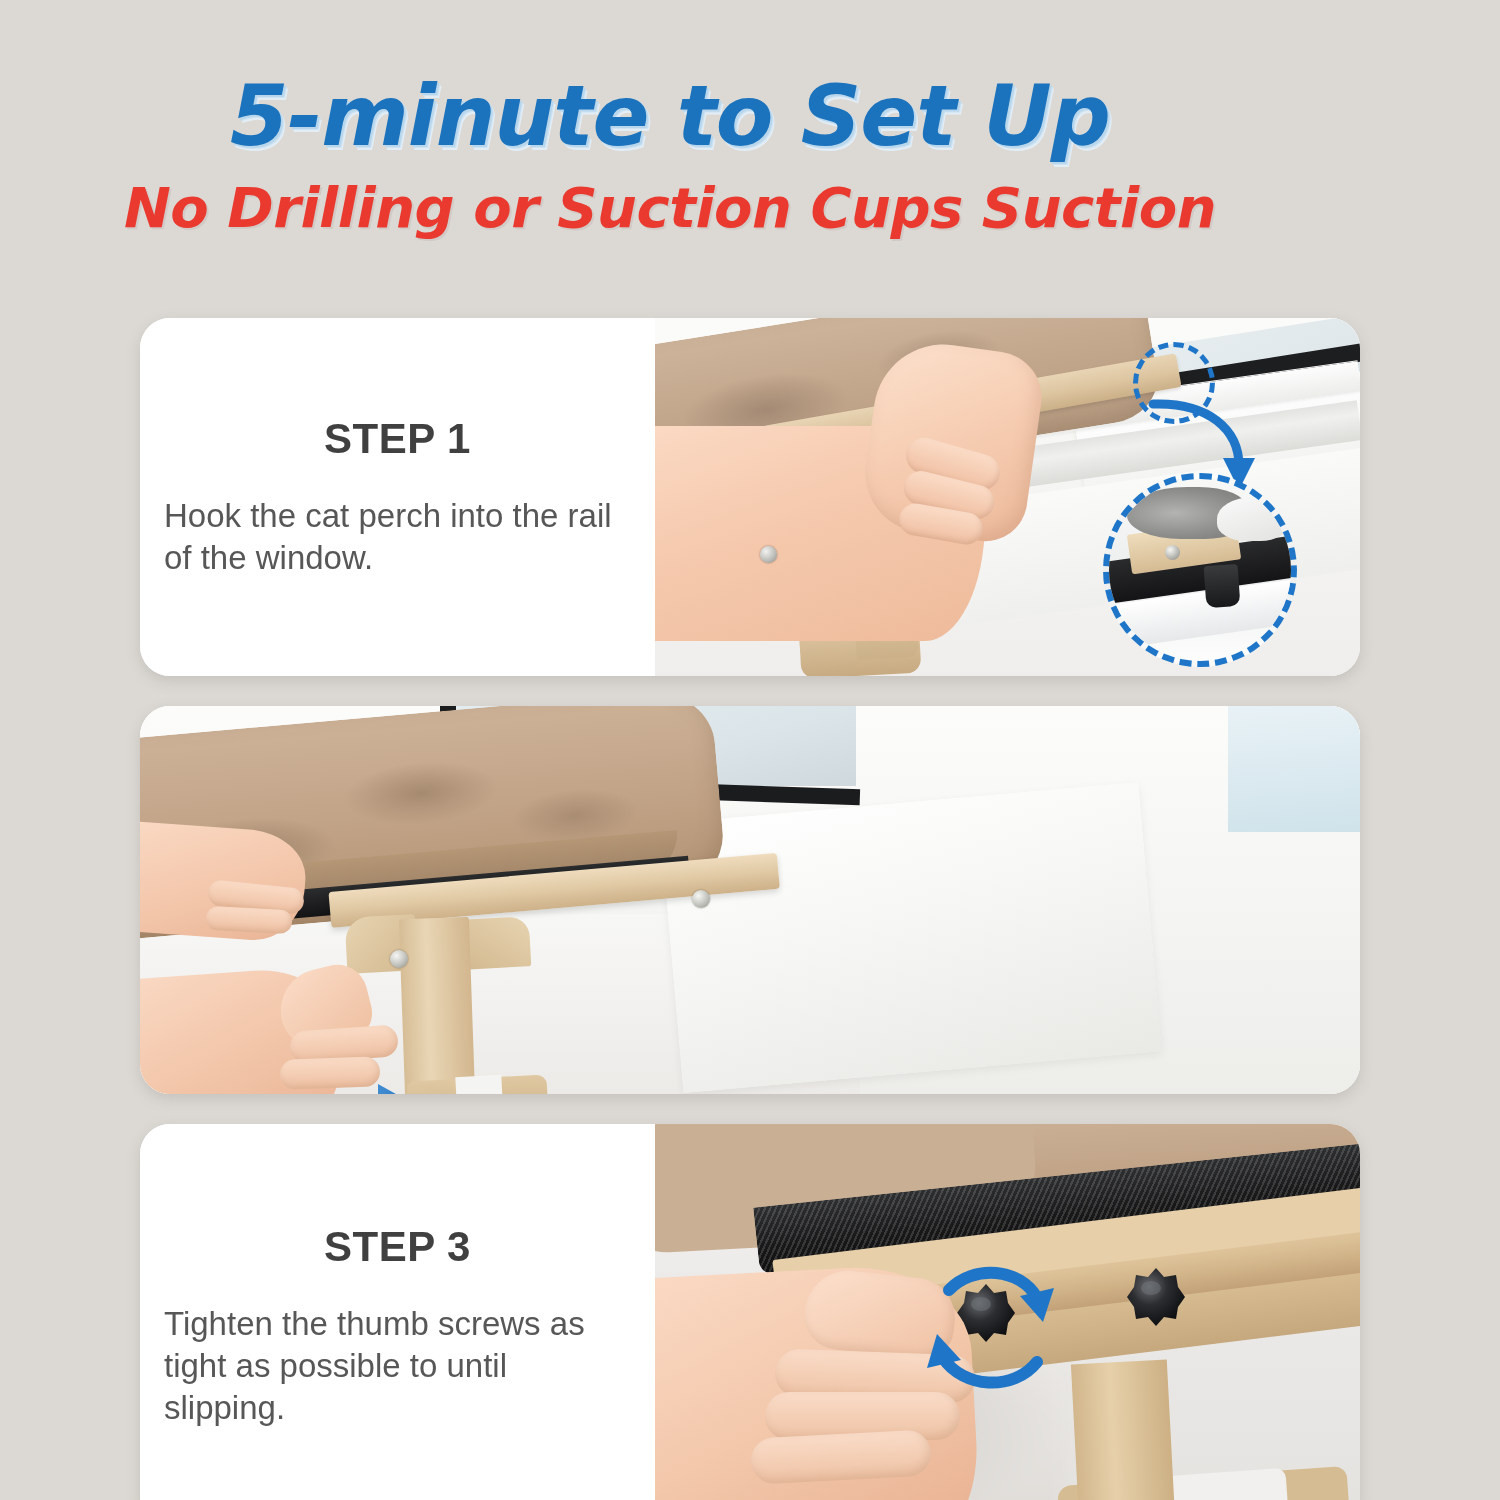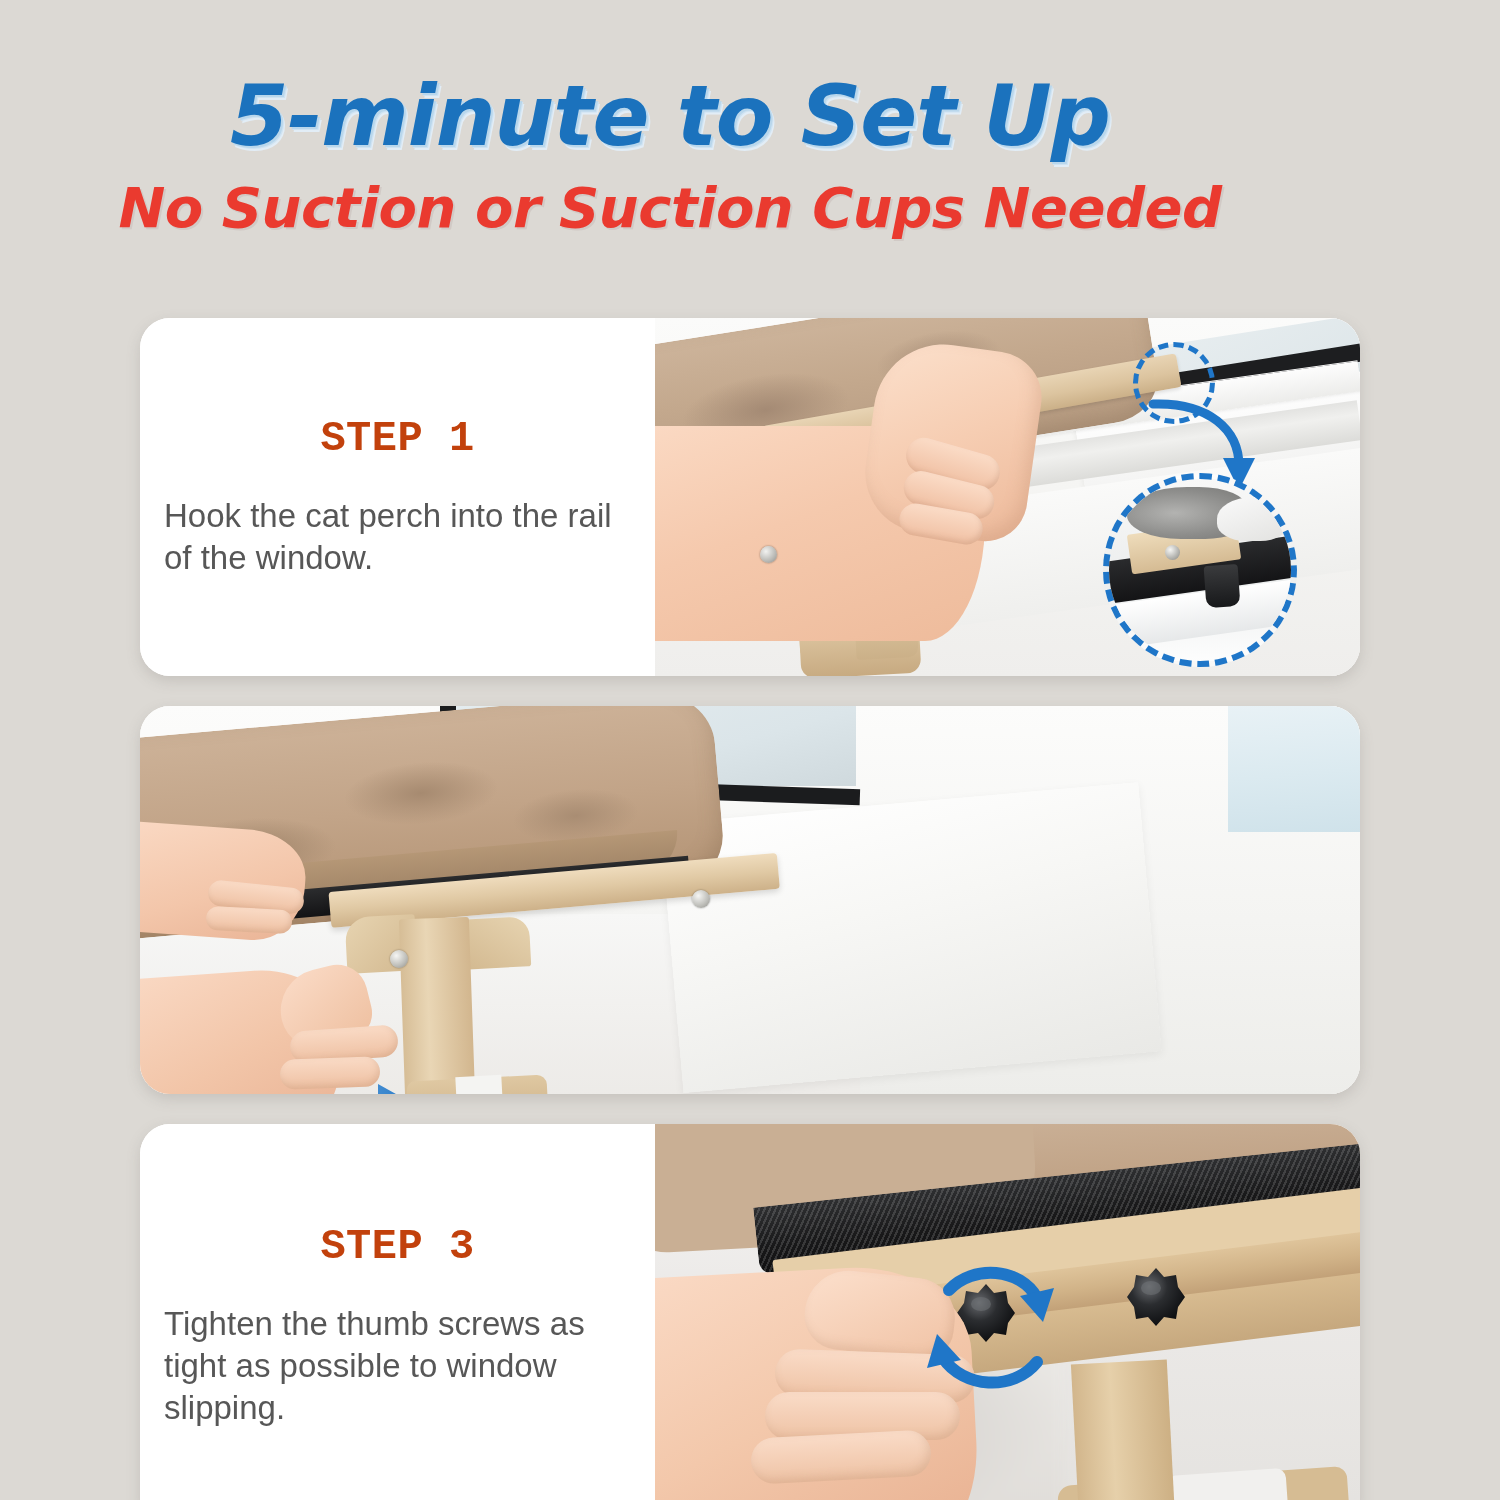--- a/index.html
+++ b/index.html
@@ -75,24 +75,24 @@
     display: flex;
     flex-direction: column;
     align-items: center;
     justify-content: center;
     padding: 0 24px;
     box-sizing: border-box;
     background: #fff;
     z-index: 3;
   }
   .step-title {
-    font-family: Liberation Mono, monospace;
+    font-family: Liberation Sans, sans-serif;
     font-size: 42px;
     font-weight: bold;
-    color: #c2410c;
+    color: #404040;
     letter-spacing: 0.5px;
     margin-bottom: 32px;
   }
   .step-desc {
     font-family: "Liberation Sans", sans-serif;
     font-size: 33px;
     font-weight: normal;
     color: #575757;
     line-height: 1.28;
   }
@@ -492,21 +492,21 @@
   .p3-f1 { left: 120px; top: 228px; width: 200px; height: 48px; transform: rotate(2deg); }
   .p3-f2 { left: 110px; top: 268px; width: 195px; height: 48px; transform: rotate(0deg); }
   .p3-f3 { left: 96px; top: 310px; width: 180px; height: 46px; transform: rotate(-3deg); }
   .p3-rotarrow { position: absolute; left: 232px; top: 112px; width: 210px; height: 190px; }
 </style>
 </head>
 <body>
 
 <div class="header">
   <div class="headline">5-minute to Set Up</div>
-  <div class="subheadline">No Suction or Suction Cups Needed</div>
+  <div class="subheadline">No Drilling or Suction Cups Suction</div>
 </div>
 
 <div class="cards">
 
   <div class="card card-1">
     <div class="card-text">
       <div class="step-title">STEP 1</div>
       <div class="step-desc">Hook the cat perch into the rail of the window.</div>
     </div>
     <div class="card-photo">
@@ -601,21 +601,21 @@
           </defs>
           <path d="M0 24 L118 24 L118 6 L170 35 L118 64 L118 46 L0 46 Z" fill="url(#arrGrad)"></path>
         </svg>
       </div>
     </div>
   </div>
 
   <div class="card card-3">
     <div class="card-text">
       <div class="step-title">STEP 3</div>
-      <div class="step-desc">Tighten the thumb screws as tight as possible to window slipping.</div>
+      <div class="step-desc">Tighten the thumb screws as tight as possible to until slipping.</div>
     </div>
     <div class="card-photo">
       <div class="scene">
         <div class="p3-bg"></div>
         <div class="p3-blur"></div>
         <div class="p3-cushion2"></div>
         <div class="p3-cushion"></div>
         <div class="p3-mesh"></div>
         <div class="p3-whitegap"></div>
 

